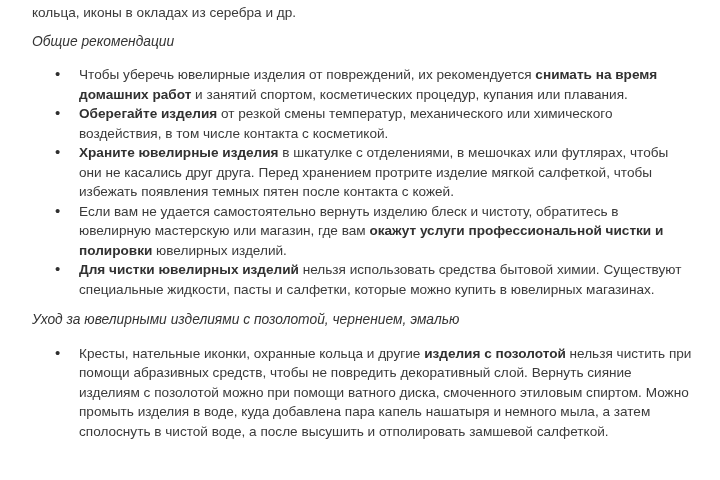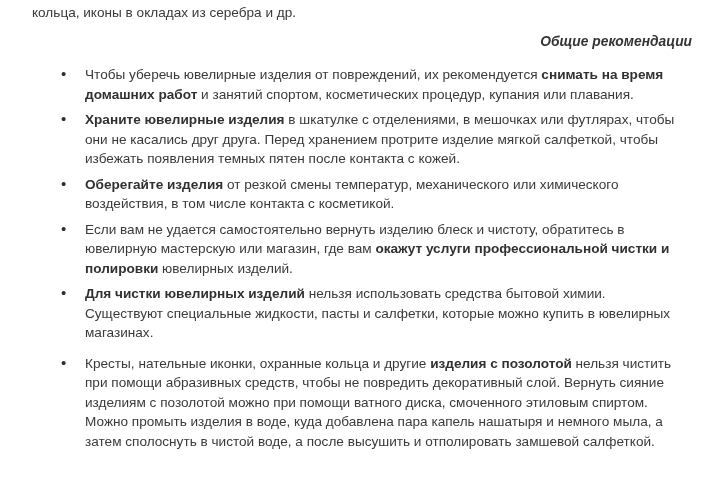--- a/index.html
+++ b/index.html
@@ -18,34 +18,33 @@
     font-family: "Liberation Sans", "DejaVu Sans", sans-serif;
     font-size: 13.6px;
     line-height: 19.5px;
     color: #3a3a3a;
   }
   .intro-line {
     margin: 0;
   }
   .section-heading {
     font-size: 13.8px;
-    font-weight: bold;
+    font-weight: normal;
     font-style: italic;
     color: #343434;
     margin: 9px 0 14px 0;
-    text-align: right;
   }
   .bullet-list {
     list-style: none;
     margin: 0 0 11px 0;
     padding: 0 0 0 23px; 
   }
   .bullet-list li {
     position: relative;
-    margin: 6px;
+    margin: 0;
     padding: 0 0 0 24px; 
   }
   .bullet-list li::before {
     content: "\2022";
     position: absolute;
     left: 0;
     top: -1px;
     font-size: 15px;
     color: #2f2f2f;
   }
@@ -56,22 +55,23 @@
 </style>
 </head>
 <body>
 
 <div class="page">
   <p class="intro-line">кольца, иконы в окладах из серебра и др.</p>
   <div id="sections">
       <p class="section-heading">Общие рекомендации</p>
       <ul class="bullet-list">
         <li><span class="seg-regular">Чтобы уберечь ювелирные изделия от повреждений, их рекомендуется </span><span class="seg-bold">снимать на время домашних работ</span><span class="seg-regular"> и занятий спортом, косметических процедур, купания или плавания.</span></li>
+        <li><span class="seg-bold">Оберегайте изделия</span><span class="seg-regular"> от резкой смены температур, механического или химического воздействия, в том числе контакта с косметикой.</span></li>
         <li><span class="seg-bold">Храните ювелирные изделия</span><span class="seg-regular"> в шкатулке с отделениями, в мешочках или футлярах, чтобы они не касались друг друга. Перед хранением протрите изделие мягкой салфеткой, чтобы избежать появления темных пятен после контакта с кожей.</span></li>
-        <li><span class="seg-bold">Оберегайте изделия</span><span class="seg-regular"> от резкой смены температур, механического или химического воздействия, в том числе контакта с косметикой.</span></li>
         <li><span class="seg-regular">Если вам не удается самостоятельно вернуть изделию блеск и чистоту, обратитесь в ювелирную мастерскую или магазин, где вам </span><span class="seg-bold">окажут услуги профессиональной чистки и полировки</span><span class="seg-regular"> ювелирных изделий.</span></li>
         <li><span class="seg-bold">Для чистки ювелирных изделий</span><span class="seg-regular"> нельзя использовать средства бытовой химии. Существуют специальные жидкости, пасты и салфетки, которые можно купить в ювелирных магазинах.</span></li>
       </ul>
+      <p class="section-heading">Уход за ювелирными изделиями с позолотой, чернением, эмалью</p>
       <ul class="bullet-list">
         <li><span class="seg-regular">Кресты, нательные иконки, охранные кольца и другие </span><span class="seg-bold">изделия с позолотой</span><span class="seg-regular"> нельзя чистить при помощи абразивных средств, чтобы не повредить декоративный слой. Вернуть сияние изделиям с позолотой можно при помощи ватного диска, смоченного этиловым спиртом. Можно промыть изделия в воде, куда добавлена пара капель нашатыря и немного мыла, а затем сполоснуть в чистой воде, а после высушить и отполировать замшевой салфеткой.</span></li>
       </ul>
     </div>
 </div>
 
 </body></html>

